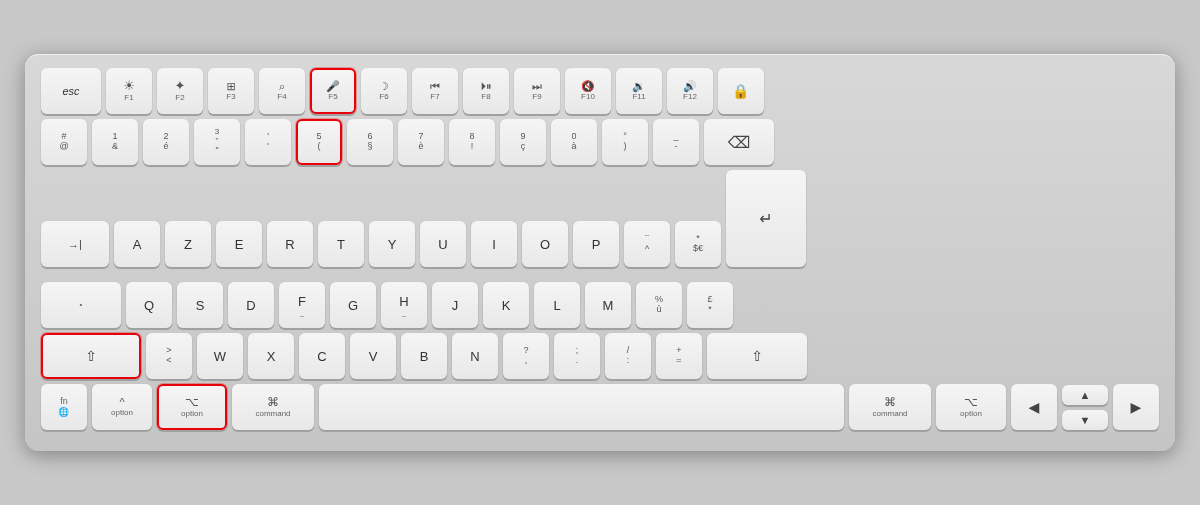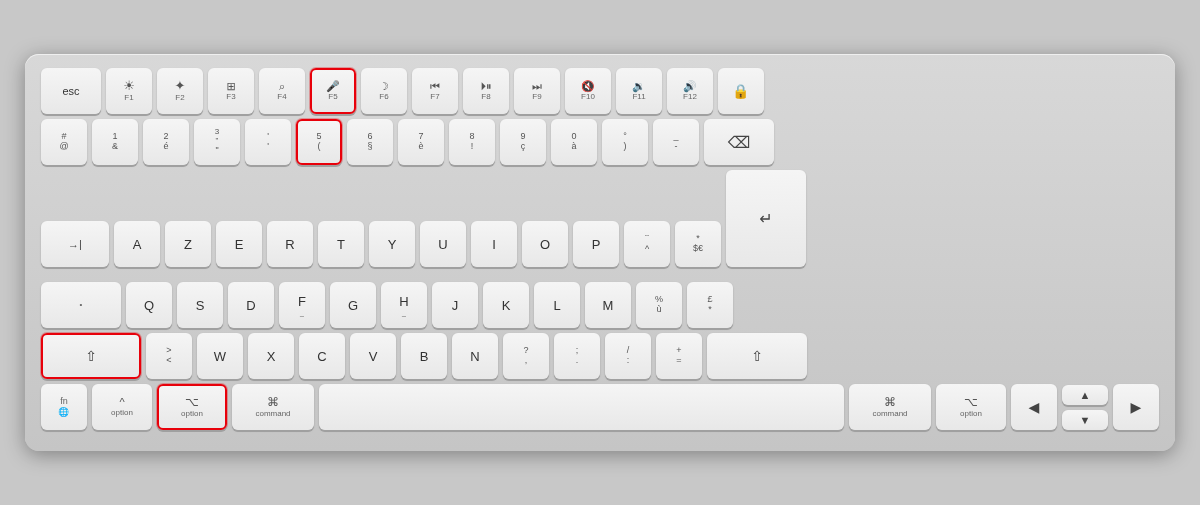--- a/index.html
+++ b/index.html
@@ -73,21 +73,21 @@
       line-height: 1.2;
       text-align: center;
     }
 
     .key-highlighted {
       border: 2.5px solid #e8000a;
       box-shadow: 0 2px 0 #a0a0a0, 0 0 0 1px rgba(232,0,10,0.3);
     }
 
     
-    .key-esc { width: 60px; }
+    .key-esc { width: 60px; font-style: italic; }
     .key-fn { width: 46px; }
     
     
     .key-delete { width: 70px; }
     .key-tab { width: 68px; }
     .key-caps { width: 80px; }
     .key-enter { width: 80px; }
     .key-shift-left { width: 100px; }
     .key-shift-right { width: 100px; }
     .key-space { flex: 1; }

